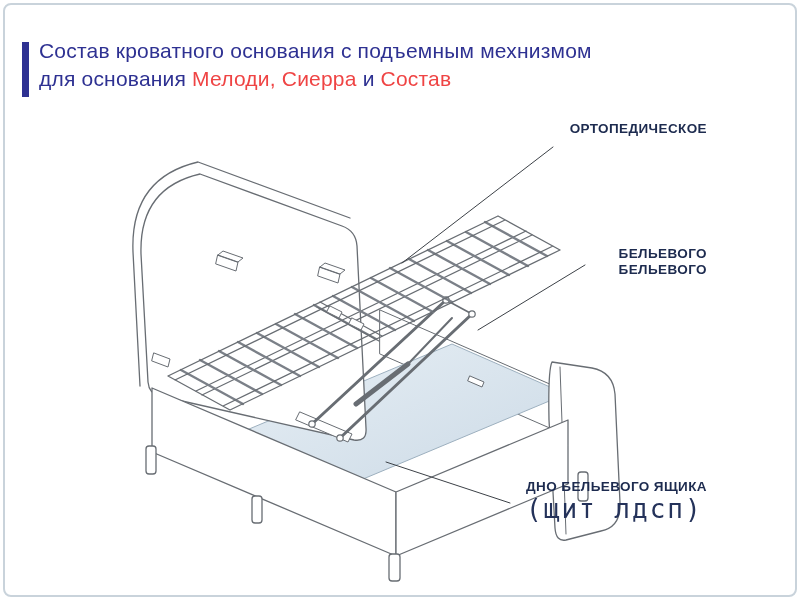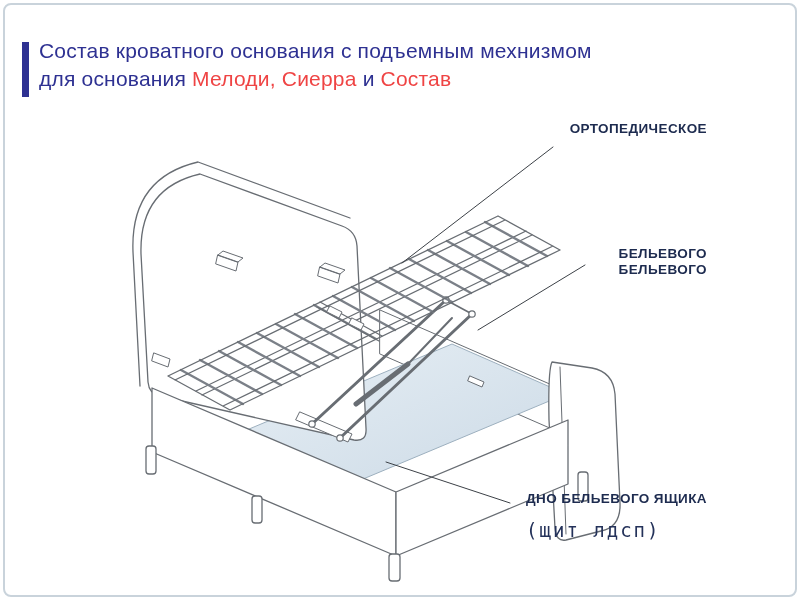--- a/index.html
+++ b/index.html
@@ -7,23 +7,23 @@
   .page-border{position:absolute;inset:3px;border:2px solid #c9d3db;border-radius:8px;pointer-events:none}
   .accent-bar{position:absolute;left:22px;top:42px;width:7px;height:55px;background:#2e3192}
   .title-text{position:absolute;left:39px;top:37px;font-size:21px;line-height:28px;font-weight:400;
               color:#2e3192;letter-spacing:.2px;white-space:nowrap}
   .red{color:#ef4444}
   .diagram{position:absolute;left:0;top:0}
   .callout{position:absolute;text-align:left;color:#1d2b4f;font-weight:bold;font-size:13.5px;
            line-height:16px;letter-spacing:.4px;white-space:nowrap}
   #co1{right:93px;top:121px}
   #co2{right:93px;top:246px}
-  #co3{right:93px;top:491px}
-  #co3 .sub{font-family:"DejaVu Sans Mono",monospace;font-weight:400;font-size:19px;
-            letter-spacing:2px;margin-top:15px;color:#24325a}
+  #co3{right:93px;top:479px}
+  #co3 .sub{font-family:"DejaVu Sans Mono",monospace;font-weight:400;font-size:26px;
+            letter-spacing:2px;margin-top:6px;color:#24325a}
 </style>
 </head>
 <body>
 
 <div class="page-border"></div>
 
 <div class="accent-bar"></div>
 <div class="title-text">
   <div>Состав кроватного основания с подъемным мехнизмом</div>
   <div><span>для основания </span><span class="red">Мелоди, Сиерра</span><span> и </span><span class="red">Состав</span></div>

